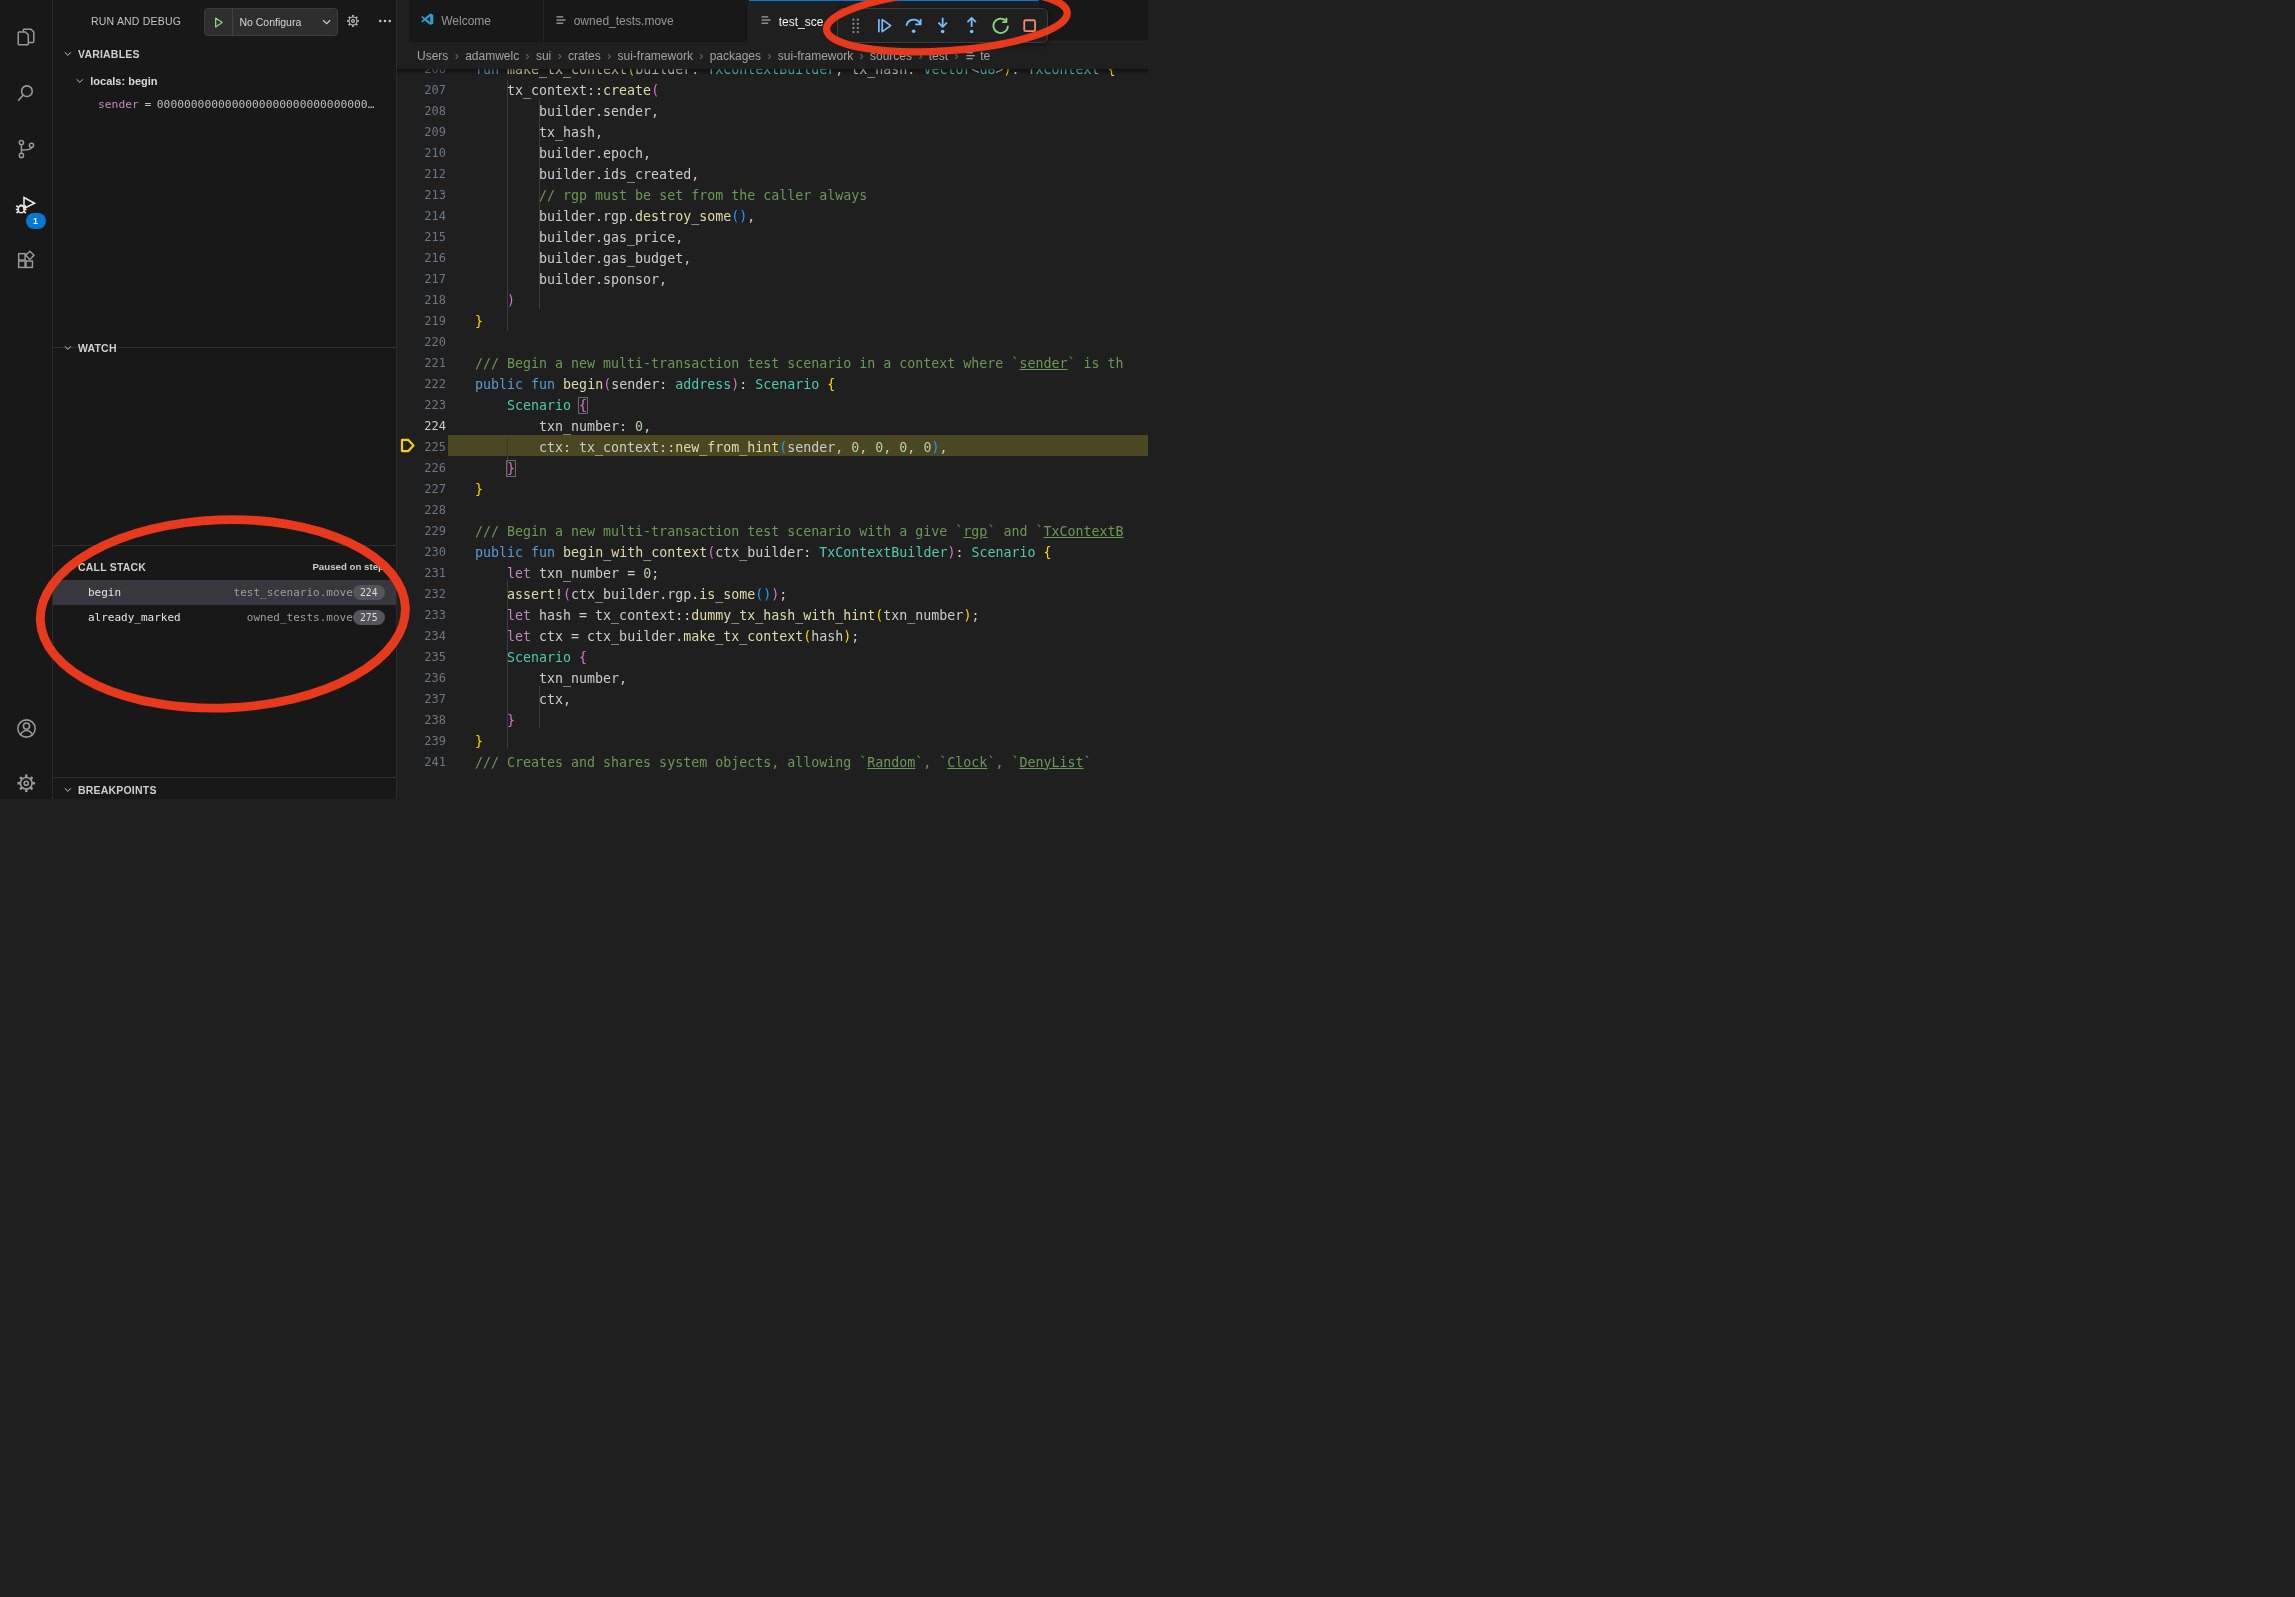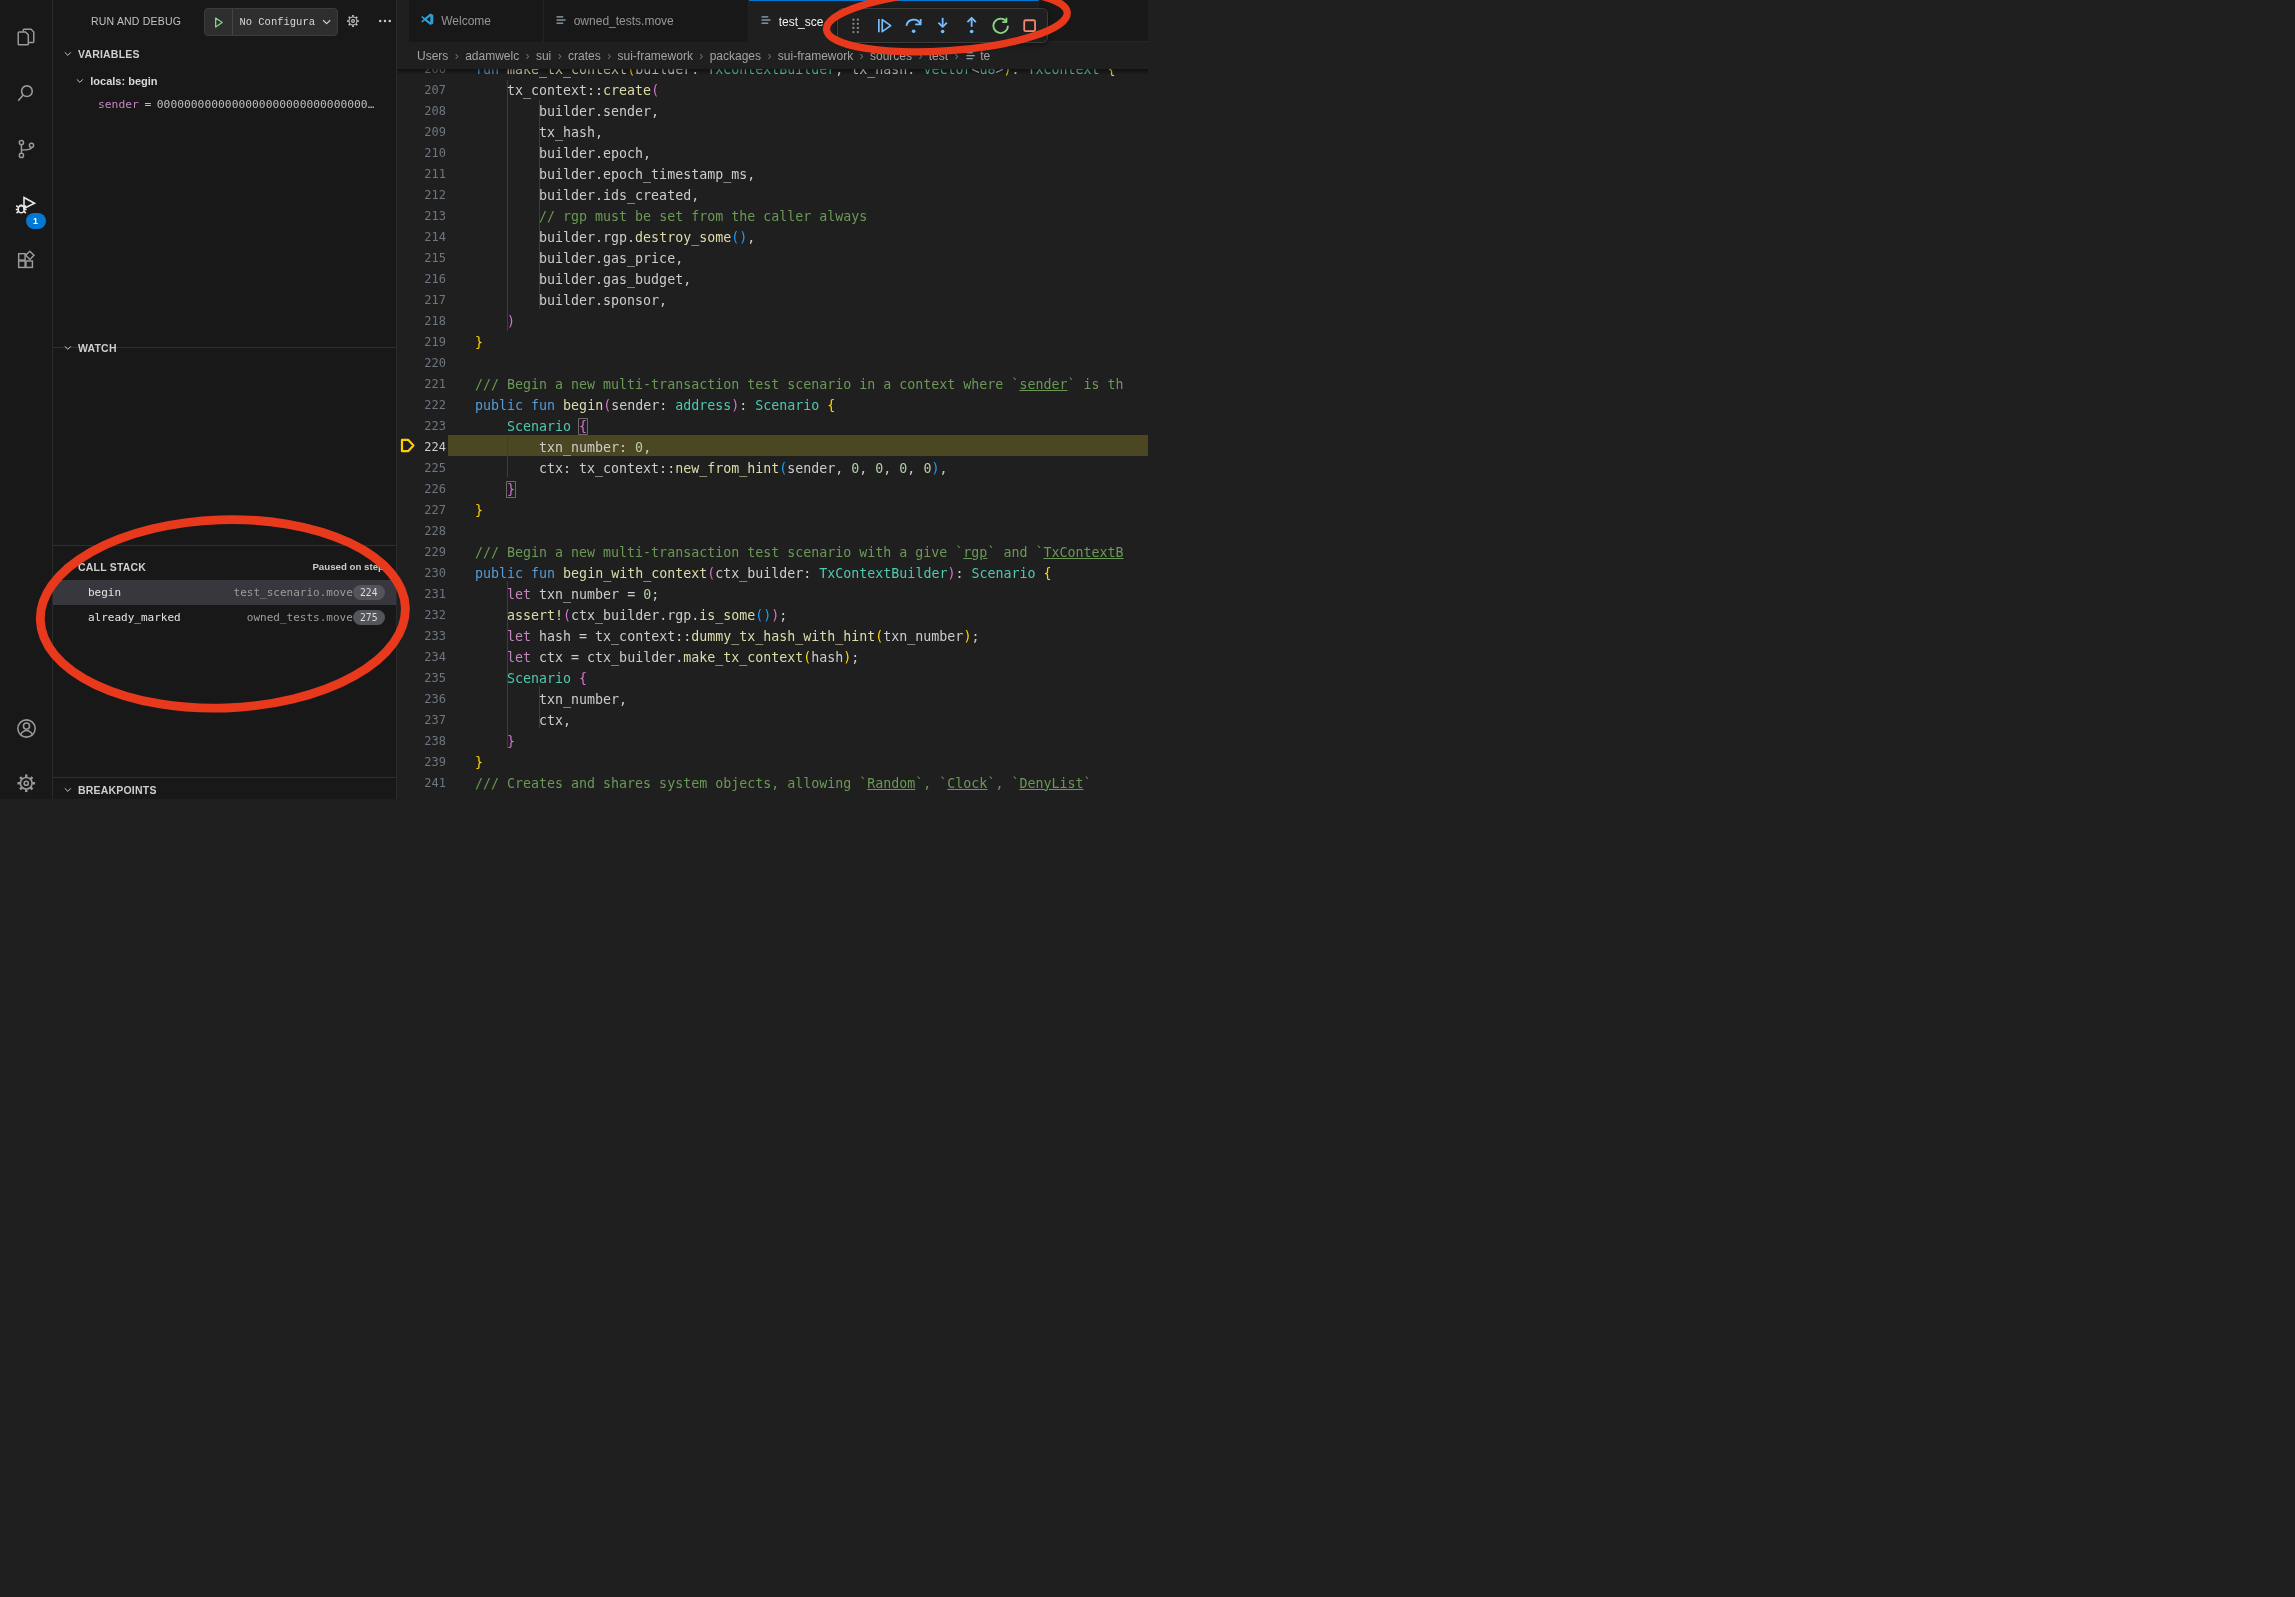--- a/index.html
+++ b/index.html
@@ -10,21 +10,21 @@
   .act-item{position:absolute;left:0;width:52px;height:42px;display:flex;align-items:center;justify-content:center;cursor:pointer;}
   .act-badge{position:absolute;right:6.4px;bottom:-1.6px;min-width:15.3px;height:15.3px;border-radius:8px;background:#0078d4;color:#fff;
              font-size:8.8px;font-weight:700;display:flex;align-items:center;justify-content:center;padding:0 2.4px;}
   
   .sidebar{position:absolute;left:53px;top:0;width:343px;height:799px;background:#181818;border-right:0.8px solid #2b2b2b;}
   .sb-header{position:absolute;left:14px;top:0;width:100%;height:42px;}
   .sb-title{position:absolute;left:24px;top:15.3px;font-size:10.5px;color:#c2c2c2;letter-spacing:0.2px;white-space:nowrap;}
   .cfg{position:absolute;left:137px;top:8px;width:132px;height:26px;background:#2e2e2e;border:0.8px solid #3c3c3c;border-radius:4px;
        display:flex;align-items:center;overflow:hidden;cursor:pointer;}
   .cfg-play{width:27px;height:100%;display:flex;align-items:center;justify-content:center;border-right:0.8px solid #444;flex:0 0 auto;}
-  .cfg-label{font-size:10.5px;color:#d7d7d7;margin-left:6.4px;white-space:nowrap;overflow:hidden;flex:1 1 auto;font-family:Liberation Mono, monospace;}
+  .cfg-label{font-size:10.5px;color:#d7d7d7;margin-left:6.4px;white-space:nowrap;overflow:hidden;flex:1 1 auto;}
   .cfg-chev{flex:0 0 auto;margin:0 4.8px 0 0;display:flex;}
   .sb-iconbtn{position:absolute;top:12px;width:17.7px;height:17.7px;display:flex;align-items:center;justify-content:center;cursor:pointer;}
   .sect{position:absolute;left:0;width:100%;height:19.3px;display:flex;align-items:center;padding-left:9.7px;box-sizing:border-box;cursor:pointer;gap:5.6px;}
   .sect-label{font-size:10.5px;font-weight:700;color:#cfcfcf;letter-spacing:0.2px;}
   .sect-status{margin-left:auto;margin-right:12px;font-size:9.7px;font-weight:700;color:#cccccc;}
   .divider{position:absolute;left:0;width:100%;height:0.8px;background:#2f2f2f;}
   .tree-row{position:absolute;left:0;width:100%;height:21px;display:flex;align-items:center;gap:5.6px;}
   .mono{font-family:"DejaVu Sans Mono",monospace;}
   .var-name{color:#c586c0;font-size:11.3px;}
   .var-eq{color:#bdbdbd;font-size:11.3px;}
@@ -319,21 +319,20 @@
       <div class="hl-bar" style="top: 366px;"></div>
       <svg class="paused-marker" width="17" height="17" viewBox="0 0 20 20" style="top: 368px;">
         <path d="M3.5 3.5 H11 L17 10 L11 16.5 H3.5 Z" fill="none" stroke="#ffcc00" stroke-width="2.6" stroke-linejoin="round"></path>
       </svg>
       <div class="lines">
           <div class="crow"><span class="ln">206</span><span class="ct"><span class="tk-k">fun</span><span class="tk-d"> </span><span class="tk-fn">make_tx_context</span><span class="tk-py">(</span><span class="tk-d">builder: </span><span class="tk-ty">TxContextBuilder</span><span class="tk-d">, tx_hash: </span><span class="tk-ty">vector</span><span class="tk-d">&lt;</span><span class="tk-ty">u8</span><span class="tk-d">&gt;</span><span class="tk-py">)</span><span class="tk-d">: </span><span class="tk-ty">TxContext</span><span class="tk-d"> </span><span class="tk-py">{</span></span></div>
           <div class="crow"><span class="ln">207</span><span class="ct"><span class="tk-d">    tx_context::</span><span class="tk-fn">create</span><span class="tk-pp">(</span></span></div>
           <div class="crow"><span class="ln">208</span><span class="ct"><span class="tk-d">        builder.sender,</span></span></div>
           <div class="crow"><span class="ln">209</span><span class="ct"><span class="tk-d">        tx_hash,</span></span></div>
           <div class="crow"><span class="ln">210</span><span class="ct"><span class="tk-d">        builder.epoch,</span></span></div>
-          <div class="crow"><span class="ln">211</span><span class="ct"><span class="tk-d">        builder.epoch_timestamp_ms,</span></span></div>
           <div class="crow"><span class="ln">212</span><span class="ct"><span class="tk-d">        builder.ids_created,</span></span></div>
           <div class="crow"><span class="ln">213</span><span class="ct"><span class="tk-d">        </span><span class="tk-cm">// rgp must be set from the caller always</span></span></div>
           <div class="crow"><span class="ln">214</span><span class="ct"><span class="tk-d">        builder.rgp.</span><span class="tk-fn">destroy_some</span><span class="tk-pb">(</span><span class="tk-pb">)</span><span class="tk-d">,</span></span></div>
           <div class="crow"><span class="ln">215</span><span class="ct"><span class="tk-d">        builder.gas_price,</span></span></div>
           <div class="crow"><span class="ln">216</span><span class="ct"><span class="tk-d">        builder.gas_budget,</span></span></div>
           <div class="crow"><span class="ln">217</span><span class="ct"><span class="tk-d">        builder.sponsor,</span></span></div>
           <div class="crow"><span class="ln">218</span><span class="ct"><span class="tk-d">    </span><span class="tk-pp">)</span></span></div>
           <div class="crow"><span class="ln">219</span><span class="ct"><span class="tk-py">}</span></span></div>
           <div class="crow"><span class="ln">220</span><span class="ct"></span></div>
           <div class="crow"><span class="ln">221</span><span class="ct"><span class="tk-cm">/// Begin a new multi-transaction test scenario in a context where `</span><span class="tk-cml">sender</span><span class="tk-cm">` is th</span></span></div>

